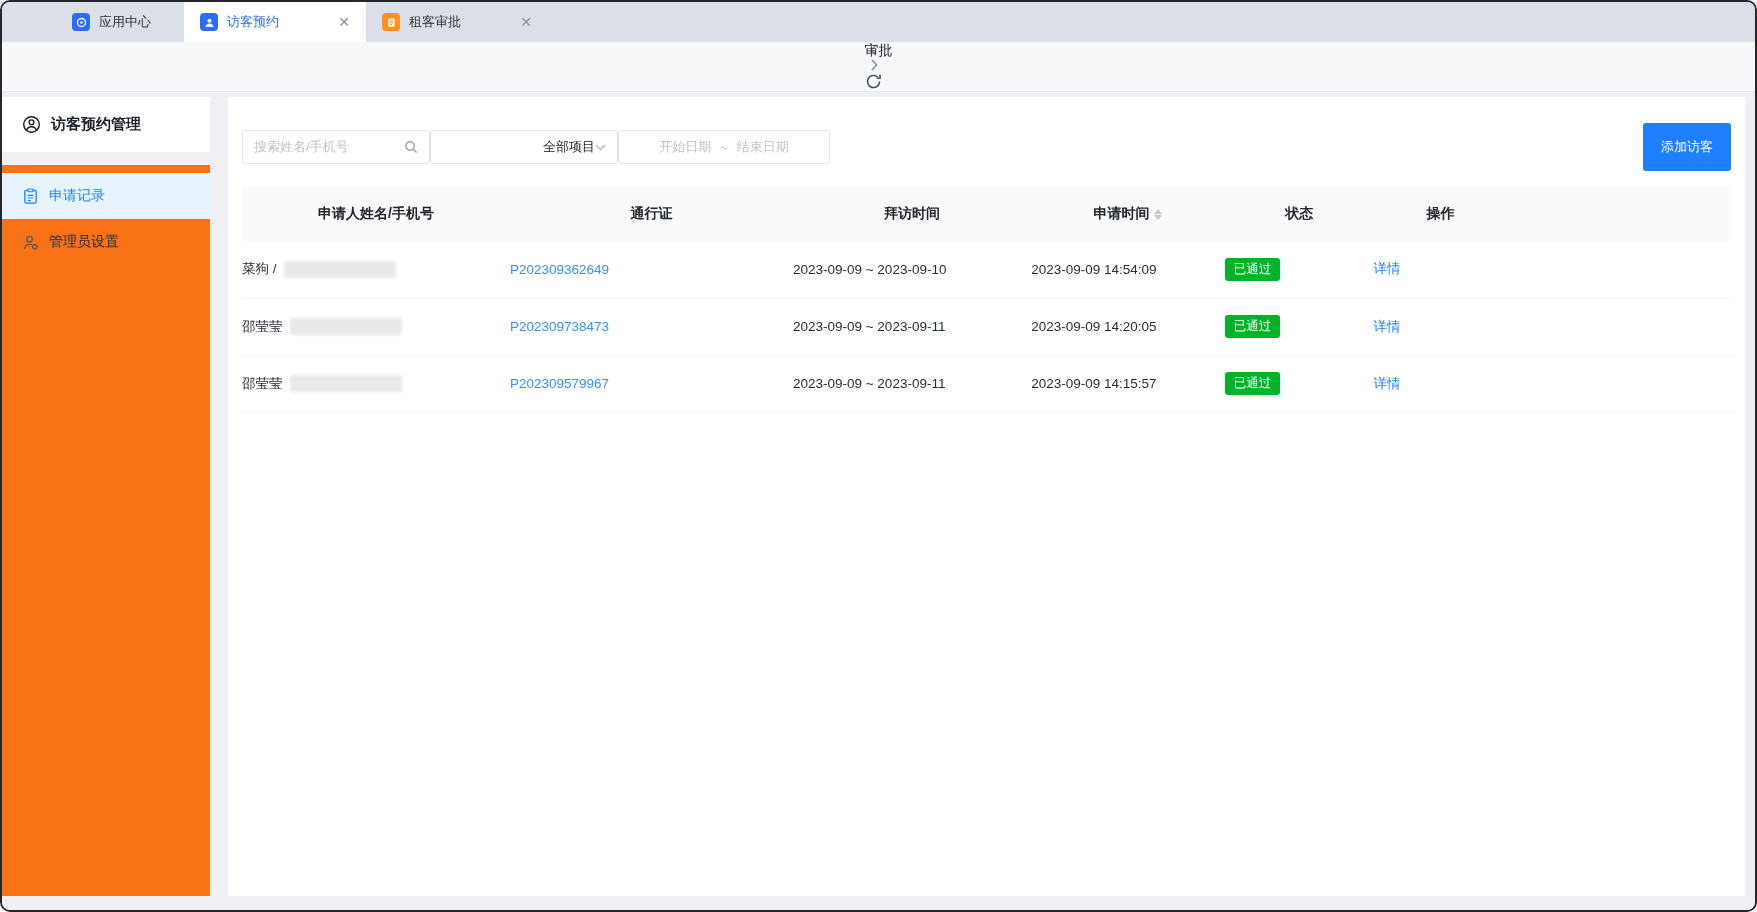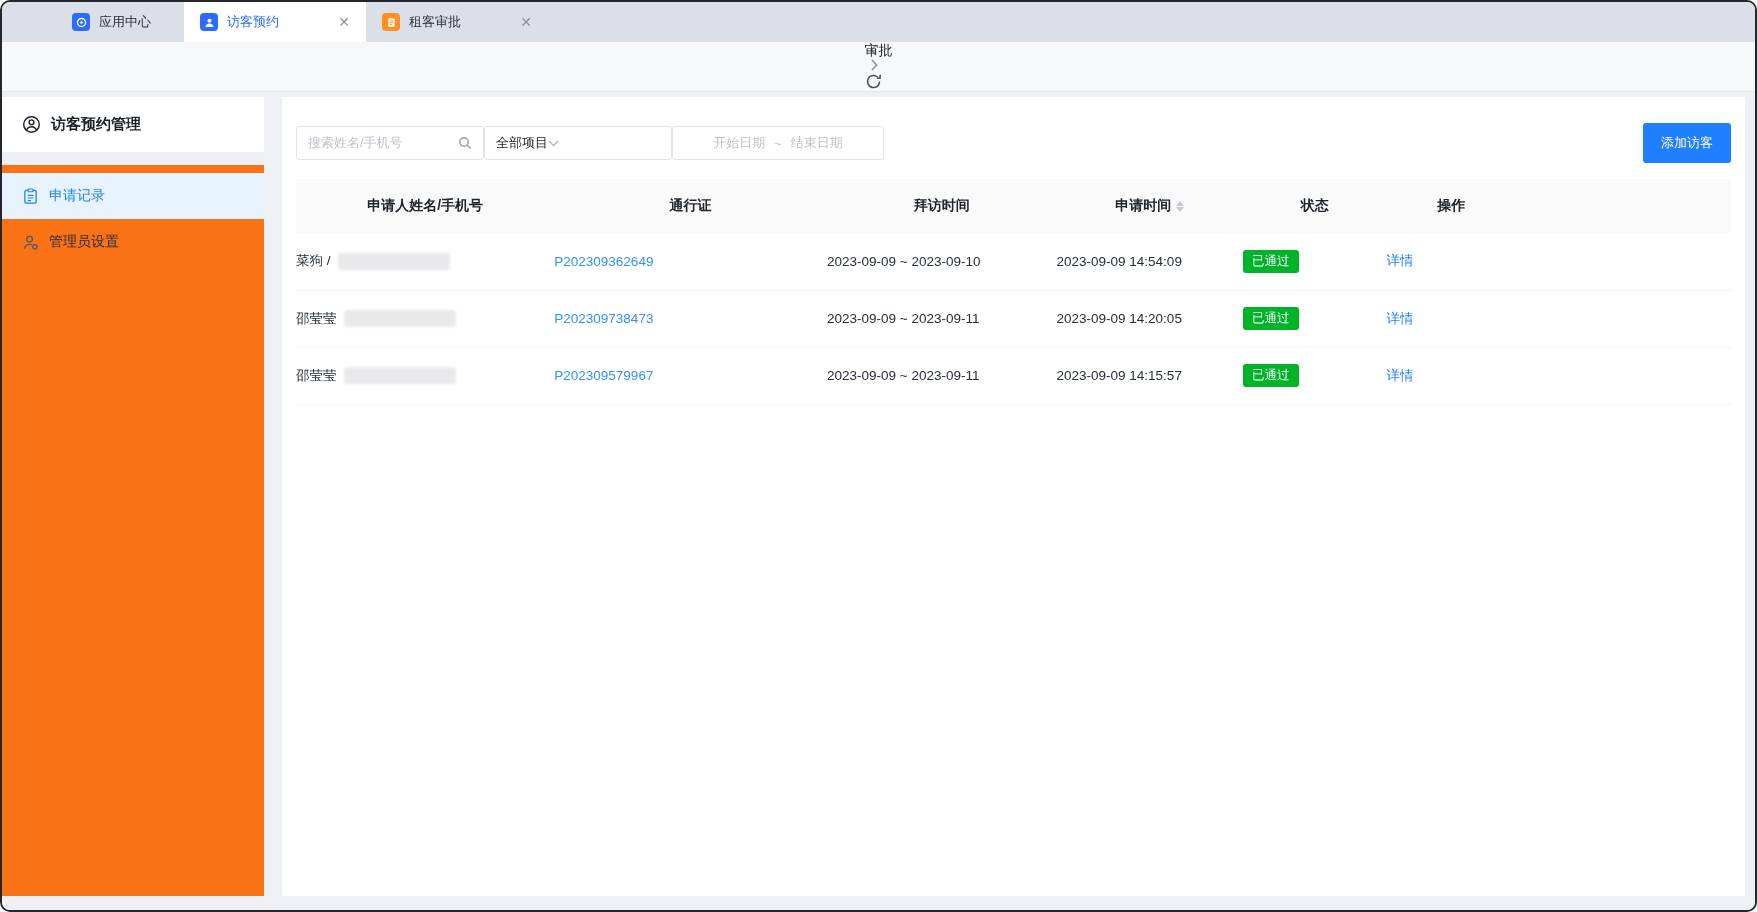--- a/index.html
+++ b/index.html
@@ -22,21 +22,21 @@
   .btab .x { margin-left:auto; color:#8a919f; font-size:14px; line-height:1; }
 
   
   .navbar { height:50px; background:#f7f8fa; border-bottom:1px solid #e4e6eb;
             display:flex; align-items:center; padding:0 22px; position:relative;flex-direction:column; }
   .nav-ic { display:flex; align-items:center; justify-content:center; width:26px; height:26px; margin-right:10px; }
   .nav-title { position:absolute; left:0; right:0; text-align:center; font-size:14px; color:#1d2129; }
 
   
   .page-body { display:flex; height:818px; background:#eef0f4; padding:5px 10px 14px 0; }
-  .sidebar { width:262px; flex:none; display:flex; flex-direction:column; }
+  .sidebar { width:208px; flex:none; display:flex; flex-direction:column; }
   .side-card1 { background:#fff; height:56px; display:flex; align-items:center; gap:10px;
                 padding:0 20px; font-size:15px; font-weight:bold; color:#1d2129;
                 border-bottom:1px solid #eceef1; }
   .side-gap { height:12px; }
   .side-card2 { background:#f97316; flex:1; padding-top:8px; }
   .side-item { height:46px; display:flex; align-items:center; gap:10px; padding:0 20px;
                font-size:14px; color:#272e3b; cursor:pointer; }
   .side-item.active { background:#e7f3ff; color:#1e80ff; }
 
   .main-card { flex:1; background:#fff; margin-left:18px; padding:12px 14px 0;
@@ -49,23 +49,23 @@
   .mtab.active { color:#2b6bff; border-bottom:3px solid #2b6bff; padding-bottom:11px; }
   .annotation { position:absolute; left:-15px; right:-15px; top:-11px; bottom:-2px;
                 border:3px solid #e8372c; border-radius:5px; pointer-events:none; }
 
   
   .filters { display:flex; align-items:center; gap:0; margin-top:14px; }
   .box { height:34px; border:1px solid #e2e4ea; border-radius:3px; background:#fff;
          display:flex; align-items:center; padding:0 11px; font-size:13px; }
   .search-box { width:188px; justify-content:space-between; }
   .placeholder { color:#bdc2cc; }
-  .select-box { width:188px; justify-content:flex-start; color:#1d2129; }
+  .select-box { width:188px; justify-content:flex-end; color:#1d2129; }
   .date-box { width:212px; justify-content:center; gap:9px; }
-  .add-btn { margin-left:auto; width:88px; height:40px; background:#1e80ff; color:#fff;
+  .add-btn { margin-left:auto; width:88px; height:48px; background:#1e80ff; color:#fff;
              border:none; border-radius:3px; font-size:13px; cursor:pointer; }
 
   
   table { width:100%; border-collapse:collapse; table-layout:fixed; margin-top:16px; }
   thead th { background:#fafafa; height:54px; font-size:14px; font-weight:600; color:#20242b;
              text-align:center; }
   tbody td { height:57px; text-align:left; font-size:13.5px; color:#272e3b;
              border-bottom:1px solid #f2f3f5; }
   .link-pass { color:#3491fa; text-decoration:none; cursor:pointer; }
   .link-detail { color:#1e80ff; text-decoration:none; cursor:pointer; }

